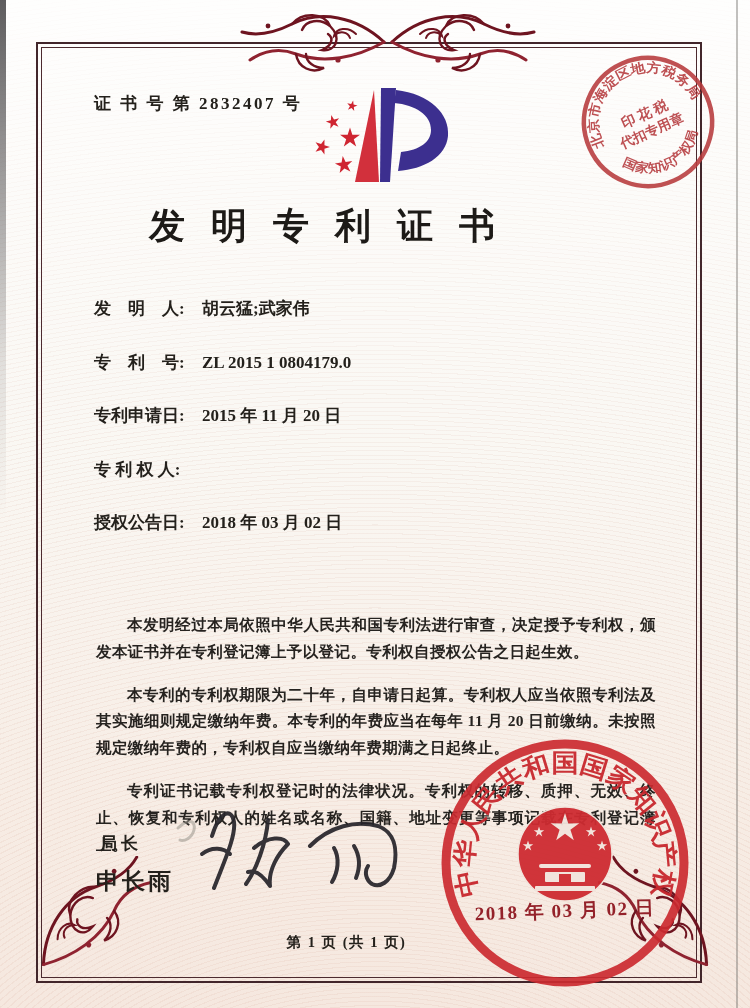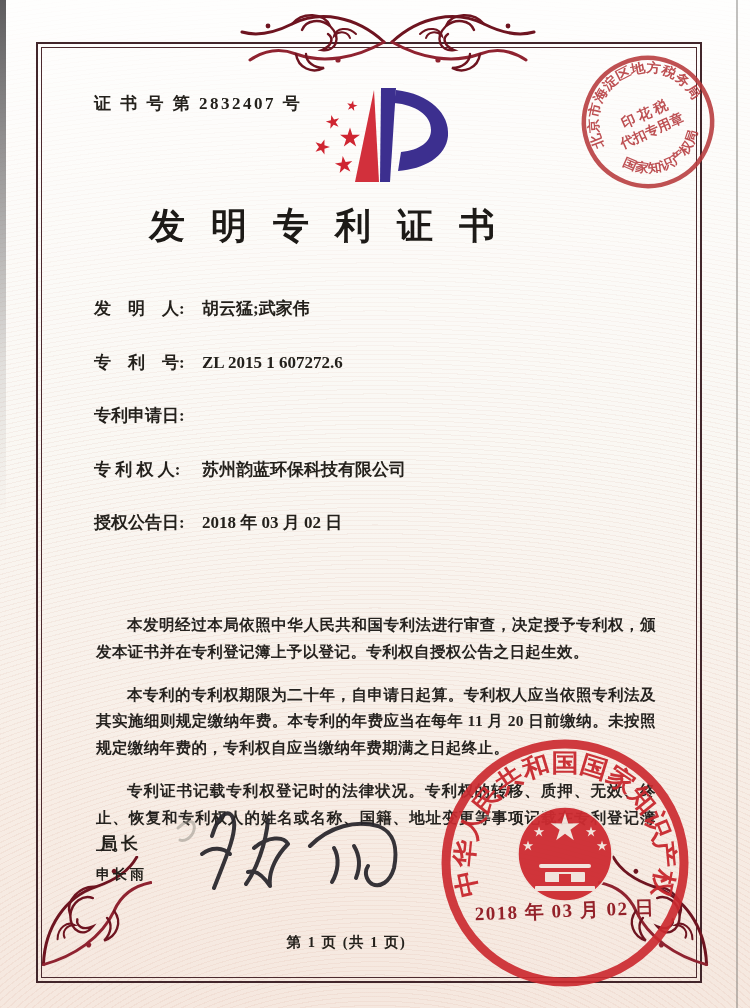--- a/index.html
+++ b/index.html
@@ -36,21 +36,21 @@
   .fields{position:absolute;left:94px;top:298px;right:70px;}
   .f-row{display:flex;line-height:22px;margin-bottom:31.5px;font-size:17px;font-weight:600;}
   .f-label{min-width:100px;white-space:pre;}
   .f-value{margin-left:8px;white-space:pre;}
 
   .body-text{position:absolute;left:80px;top:596px;width:592px;}
   .body-text p{margin:16px;font-size:15.5px;line-height:26.8px;text-indent:2em;
     text-align:justify;font-weight:600;letter-spacing:.4px;color:#262320;}
 
   .sig-title{position:absolute;left:100px;top:832px;font-size:17px;font-weight:600;letter-spacing:4px;}
-  .sig-name{position:absolute;left:96px;top:866px;font-size:14px;font-weight:600;letter-spacing:3px;}
+  .sig-name{position:absolute;left:96px;top:866px;font-size:23px;font-weight:600;letter-spacing:3px;}
   .signature{position:absolute;left:150px;top:796px;opacity:.92;}
 
   .seal-main{position:absolute;left:436px;top:734px;width:258px;height:258px;}
   .seal-main .date{position:absolute;left:0;right:0;top:164px;text-align:center;
     font-size:19px;font-weight:700;letter-spacing:1.5px;color:#94222a;transform:rotate(-2deg);white-space:pre;}
   .seal-tax{position:absolute;left:578px;top:52px;width:140px;height:140px;transform:rotate(-24deg);opacity:.88;}
 
   .footer{position:absolute;left:0;top:933px;width:693px;text-align:center;
     font-size:14.5px;font-weight:600;letter-spacing:1.5px;white-space:pre;}
 </style>
@@ -110,28 +110,28 @@
 
 <div class="title">发明专利证书</div>
 
 <div class="fields">
   <div class="f-row">
     <span class="f-label">发　明　人:</span>
     <span class="f-value">胡云猛;武家伟</span>
   </div>
   <div class="f-row">
     <span class="f-label">专　利　号:</span>
-    <span class="f-value">ZL 2015 1 607272.6</span>
+    <span class="f-value">ZL 2015 1 0804179.0</span>
   </div>
   <div class="f-row">
     <span class="f-label">专利申请日:</span>
+    <span class="f-value">2015 年 11 月 20 日</span>
   </div>
   <div class="f-row">
     <span class="f-label">专 利 权 人:</span>
-    <span class="f-value">苏州韵蓝环保科技有限公司</span>
   </div>
   <div class="f-row">
     <span class="f-label">授权公告日:</span>
     <span class="f-value">2018 年 03 月 02 日</span>
   </div>
 </div>
 
 <div class="body-text">
   <p>本发明经过本局依照中华人民共和国专利法进行审查，决定授予专利权，颁发本证书并在专利登记簿上予以登记。专利权自授权公告之日起生效。</p>
   <p>本专利的专利权期限为二十年，自申请日起算。专利权人应当依照专利法及其实施细则规定缴纳年费。本专利的年费应当在每年 11 月 20 日前缴纳。未按照规定缴纳年费的，专利权自应当缴纳年费期满之日起终止。</p>

